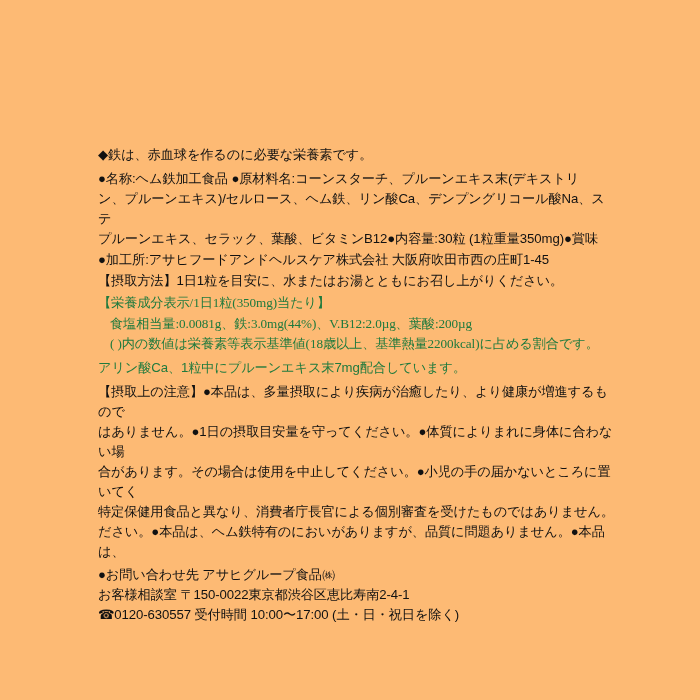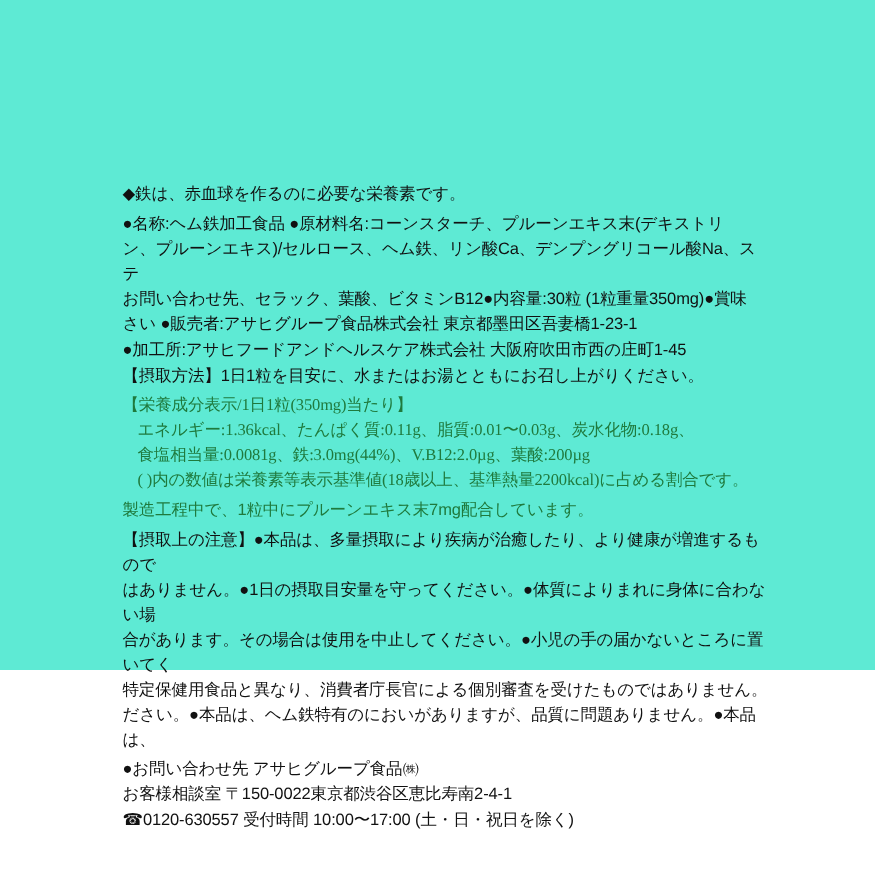--- a/index.html
+++ b/index.html
@@ -11,22 +11,22 @@
     height: 700px;
     background: #ffffff;
     font-family: "Liberation Sans", "DejaVu Sans", sans-serif;
     overflow: hidden;
   }
   .label-wrap {
     position: absolute;
     left: 0;
     top: 0;
     width: 700px;
-    height: 536px;
-    background: #5eead4;
+    height: 700px;
+    background: #fdba74;
   }
   .content {
     position: absolute;
     left: 98px;
     top: 145px;
     width: 520px;
     color: #111111;
     font-size: 13.2px;
     line-height: 1.52;
     letter-spacing: -0.1px;
@@ -63,35 +63,33 @@
 <body>
 
 <div class="label-wrap">
   <div class="content">
 
     <div class="blk lead">◆鉄は、赤血球を作るのに必要な栄養素です。</div>
 
     <div class="blk">
       <span class="line">●名称:ヘム鉄加工食品 ●原材料名:コーンスターチ、プルーンエキス末(デキストリ</span>
       <span class="line">ン、プルーンエキス)/セルロース、ヘム鉄、リン酸Ca、デンプングリコール酸Na、ステ</span>
-      <span class="line">お問い合わせ先、セラック、葉酸、ビタミンB12●内容量:30粒 (1粒重量350mg)●賞味</span>
-      <span class="line">さい ●販売者:アサヒグループ食品株式会社 東京都墨田区吾妻橋1-23-1</span>
+      <span class="line">プルーンエキス、セラック、葉酸、ビタミンB12●内容量:30粒 (1粒重量350mg)●賞味</span>
     </div>
 
     <div class="blk">●加工所:アサヒフードアンドヘルスケア株式会社 大阪府吹田市西の庄町1-45</div>
     <div class="blk">【摂取方法】1日1粒を目安に、水またはお湯とともにお召し上がりください。</div>
 
     <div class="blk green-blk">
       <span class="line">【栄養成分表示/1日1粒(350mg)当たり】</span>
-      <span class="line indent1">エネルギー:1.36kcal、たんぱく質:0.11g、脂質:0.01〜0.03g、炭水化物:0.18g、</span>
       <span class="line indent1">食塩相当量:0.0081g、鉄:3.0mg(44%)、V.B12:2.0µg、葉酸:200µg</span>
       <span class="line indent1">( )内の数値は栄養素等表示基準値(18歳以上、基準熱量2200kcal)に占める割合です。</span>
     </div>
 
-    <div class="blk green notice">製造工程中で、1粒中にプルーンエキス末7mg配合しています。</div>
+    <div class="blk green notice">アリン酸Ca、1粒中にプルーンエキス末7mg配合しています。</div>
 
     <div class="blk notice">
       <span class="line">【摂取上の注意】●本品は、多量摂取により疾病が治癒したり、より健康が増進するもので</span>
       <span class="line">はありません。●1日の摂取目安量を守ってください。●体質によりまれに身体に合わない場</span>
       <span class="line">合があります。その場合は使用を中止してください。●小児の手の届かないところに置いてく</span>
       <span class="line">特定保健用食品と異なり、消費者庁長官による個別審査を受けたものではありません。</span>
       <span class="line">ださい。●本品は、ヘム鉄特有のにおいがありますが、品質に問題ありません。●本品は、</span>
     </div>
 
     <div class="blk footer">

